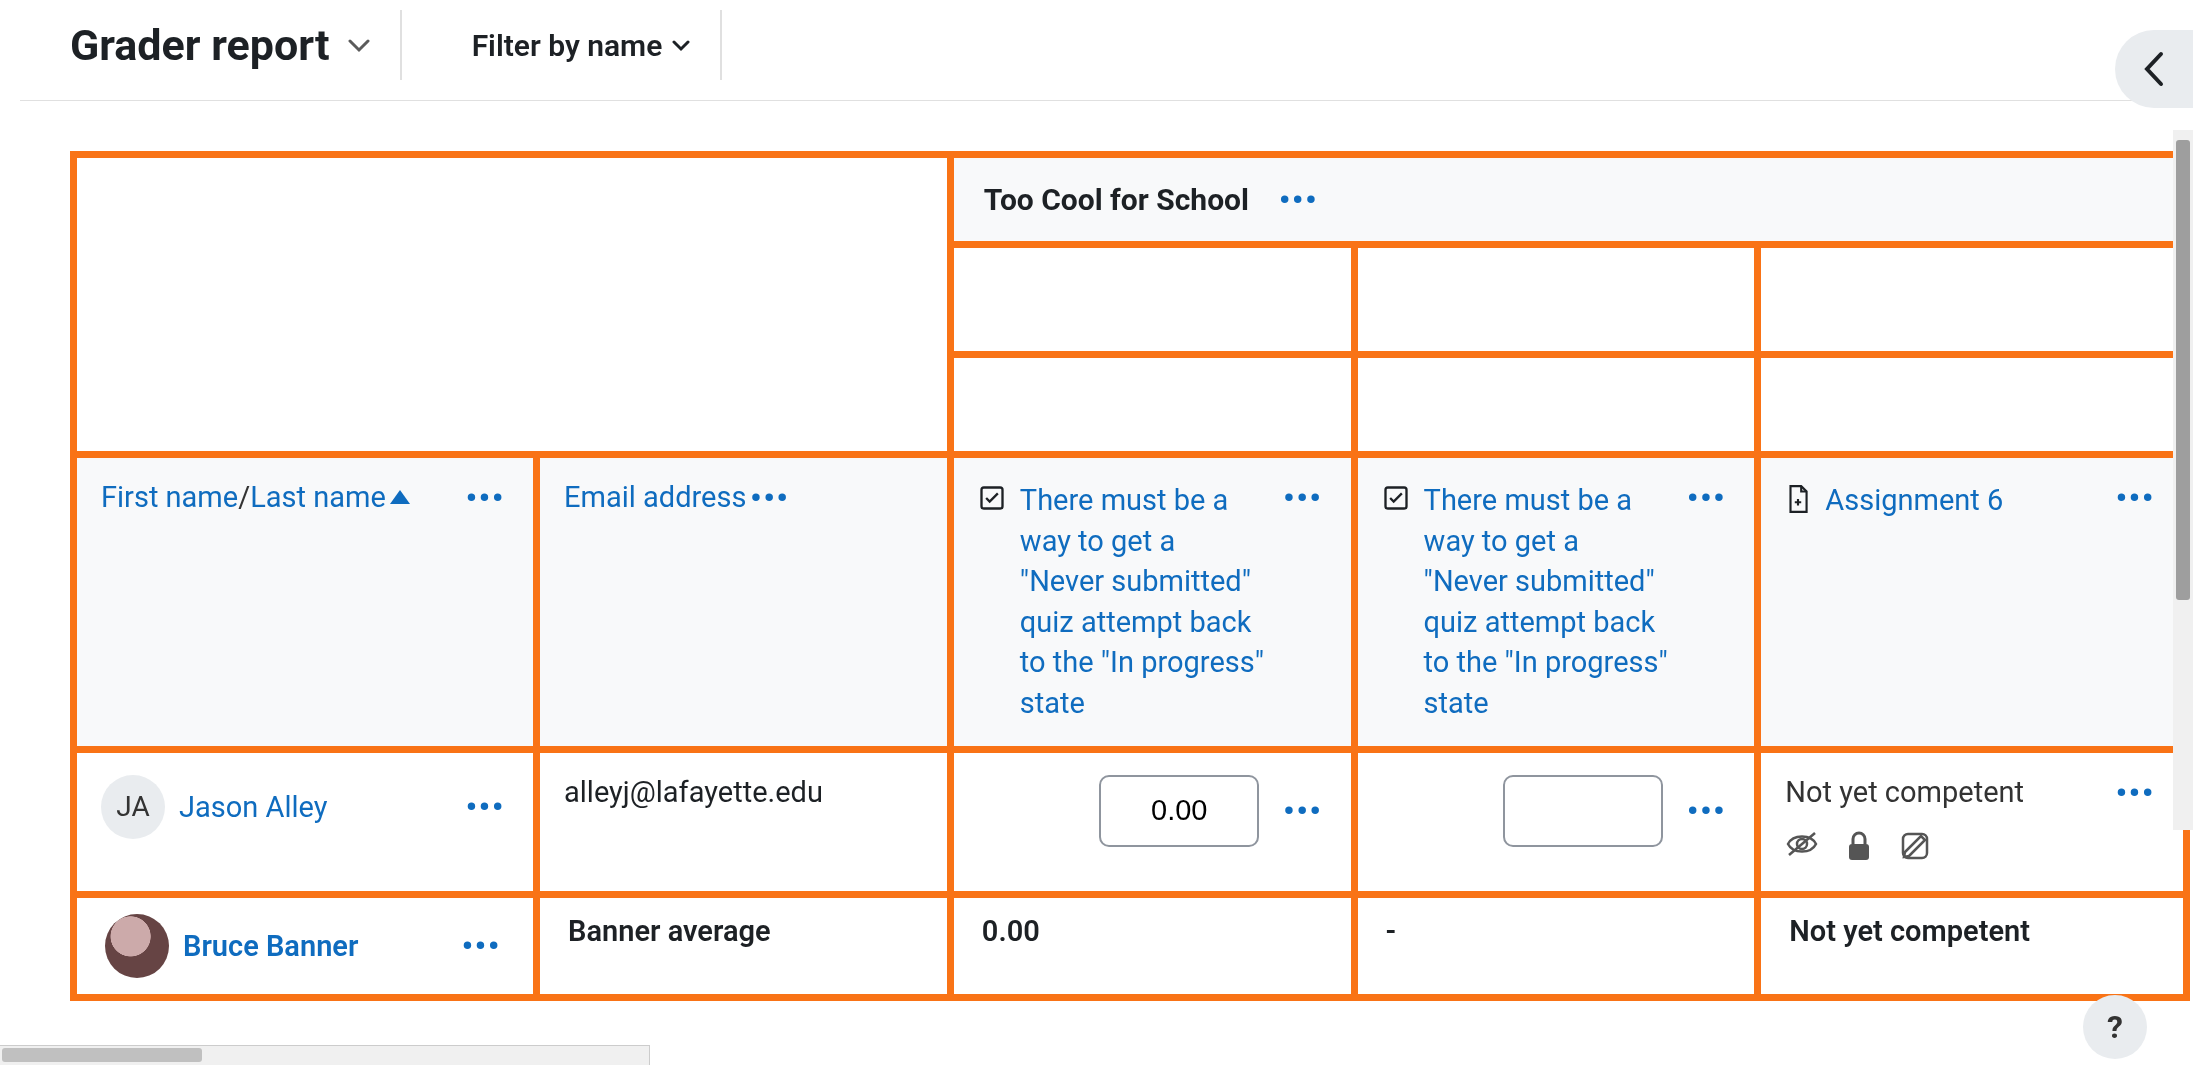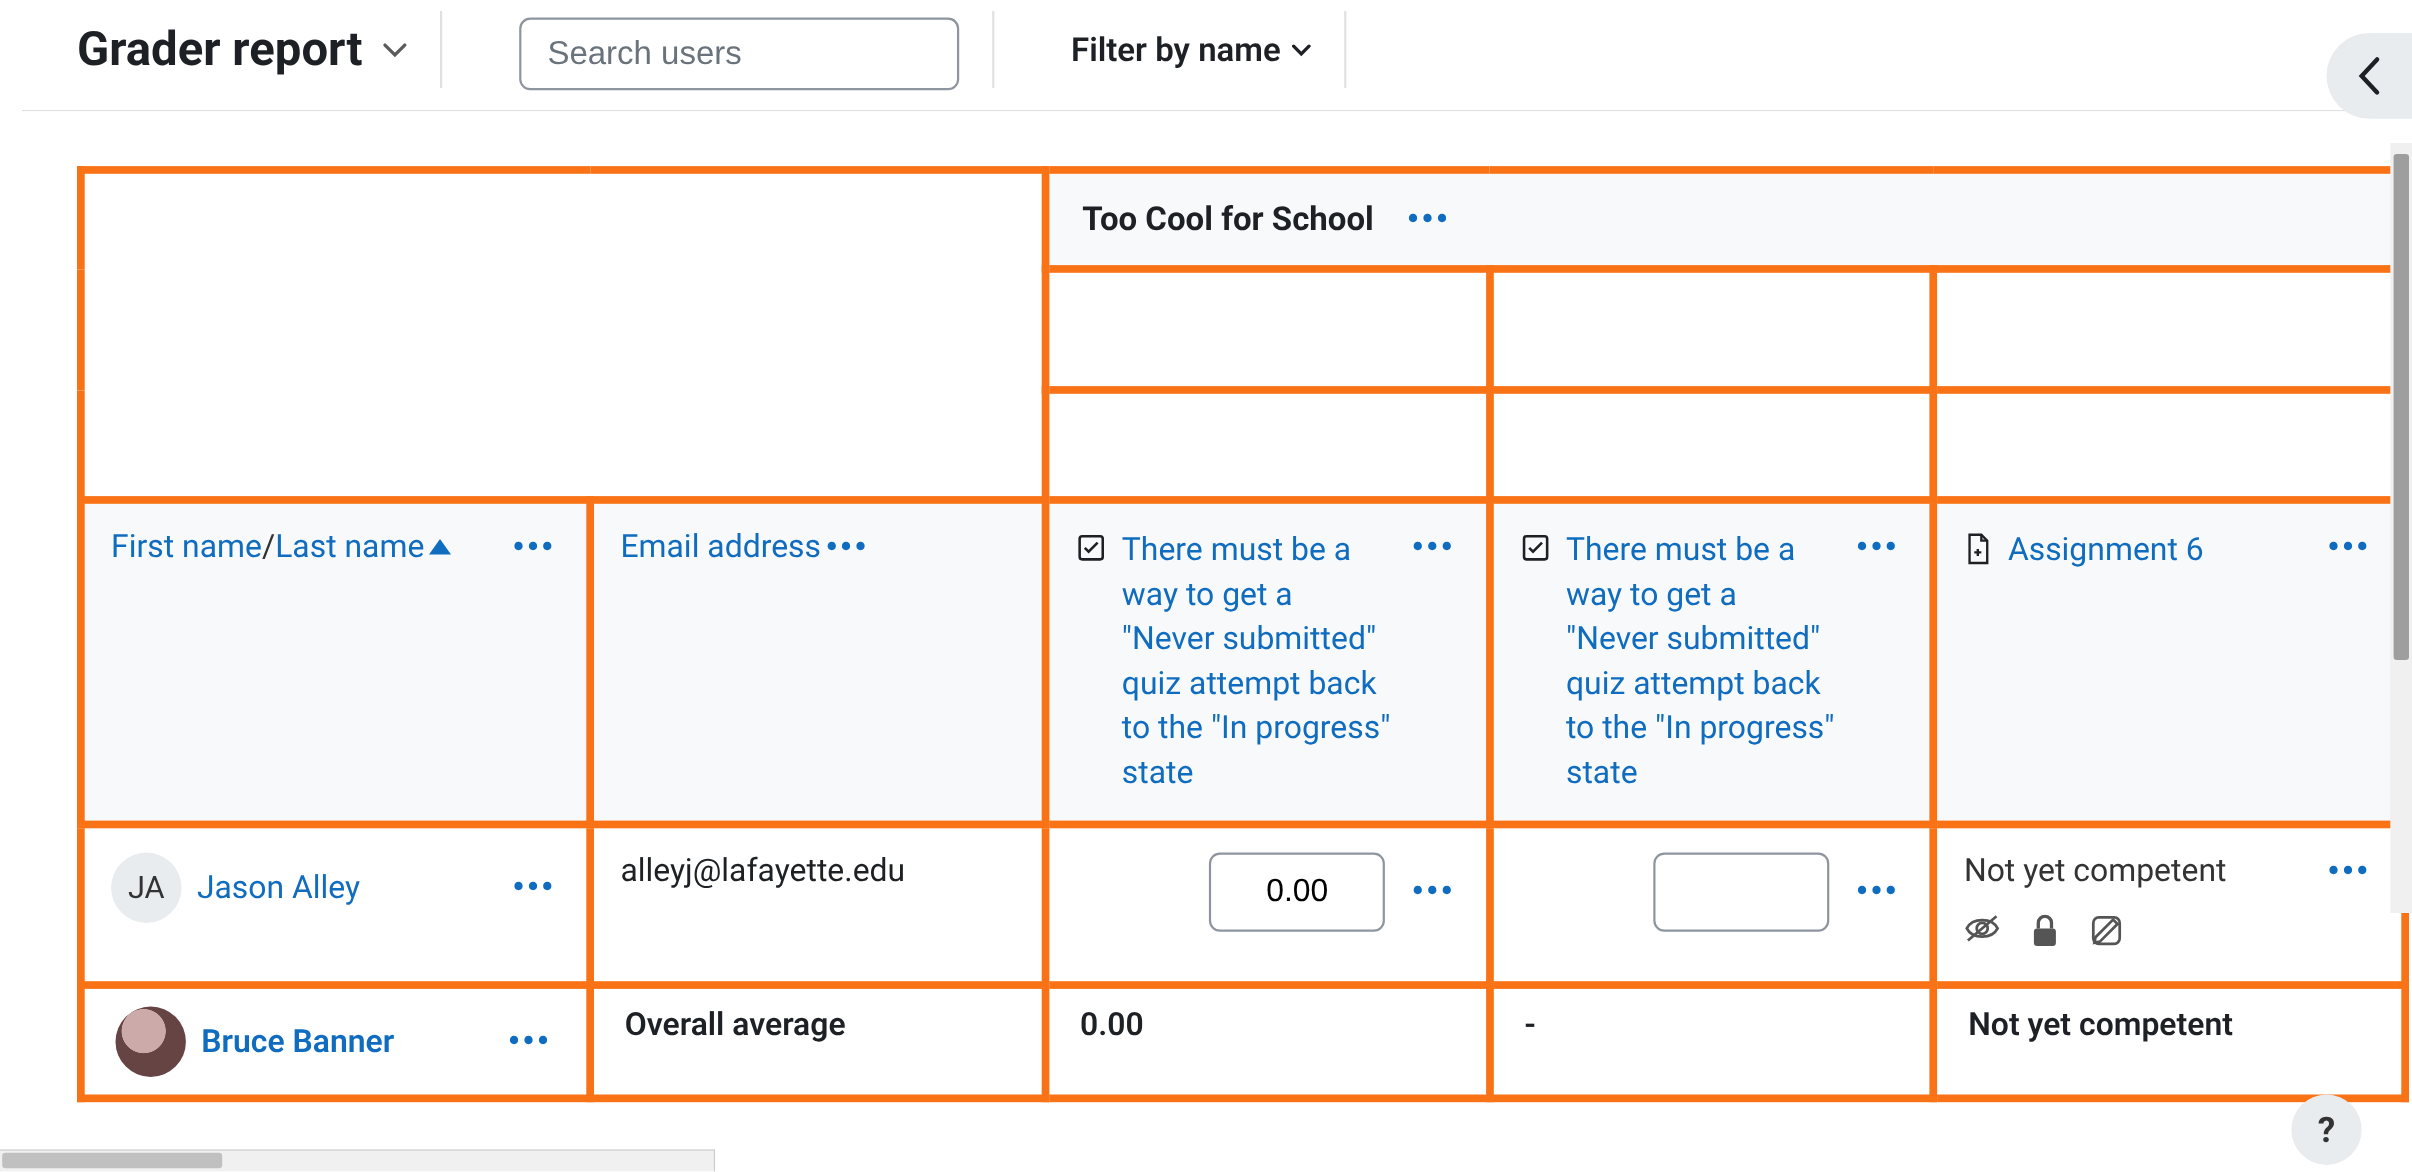--- a/index.html
+++ b/index.html
@@ -15,20 +15,21 @@
     a { color: #0f6cbf; text-decoration: none; }
 
     .topbar {
       display: flex;
       align-items: center;
       padding: 10px 70px 20px;
       gap: 40px;
     }
     .topbar-section {
       display: flex;
+      align-items: center;
       padding: 6px 30px;
       height: 70px;
       border-right: 2px solid #e0e0e0;
     }
     .topbar-section:first-child { padding-left: 0; }
     .title-dropdown {
       display: flex;
       align-items: center;
       gap: 18px;
       font-size: 43px;
@@ -291,23 +292,20 @@
 <div class="topbar">
   <div class="topbar-section">
     <div class="title-dropdown">
       <span>Grader report</span>
       <span class="chev">
         <svg width="22" height="14" viewBox="0 0 22 14">
             <path d="M2 2 L11 11 L20 2" stroke="#5b5b5b" stroke-width="3" fill="none" stroke-linecap="round"></path>
           </svg>
       </span>
     </div>
-  </div>
-  <div class="topbar-section">
-    <input class="search-input" type="text" placeholder="Search users" style="">
   </div>
   <div class="topbar-section">
     <div class="filter-dropdown">
       <span>Filter by name</span>
       <span class="chev">
         <svg width="18" height="12" viewBox="0 0 18 12">
             <path d="M2 2 L9 9 L16 2" stroke="#1d2125" stroke-width="3" fill="none" stroke-linecap="round"></path>
           </svg>
       </span>
     </div>
@@ -455,21 +453,21 @@
   </tr>
 
   <tr class="avg-row">
     <td rowspan="2" style="vertical-align:middle;background:#fff">
       <div class="user-cell">
         <div class="avatar img"></div>
         <a href="#" class="user-link">Bruce Banner</a>
         <span class="more-dots right">•••</span>
       </div>
     </td>
-    <td class="avg-label">Overall average</td>
+    <td class="avg-label">Banner average</td>
     <td class="avg-val">0.00</td>
     <td class="avg-val">-</td>
     <td class="avg-text">Not yet competent</td>
   </tr>
 
 </tbody>
     </table>
 </div>
 
 <div class="floating-chevron">

